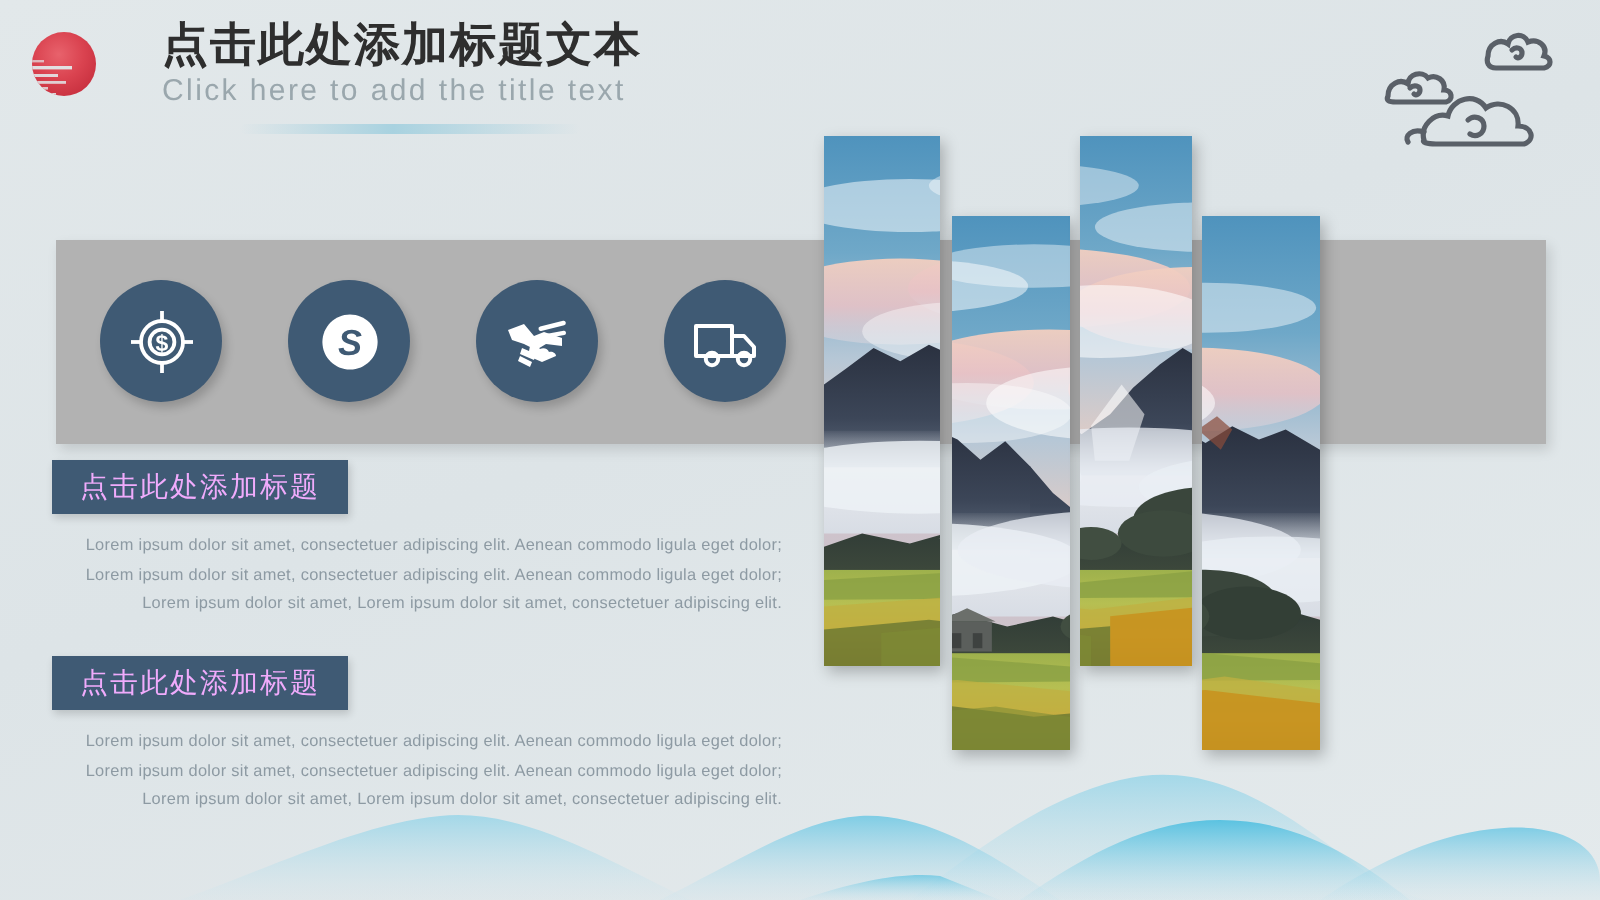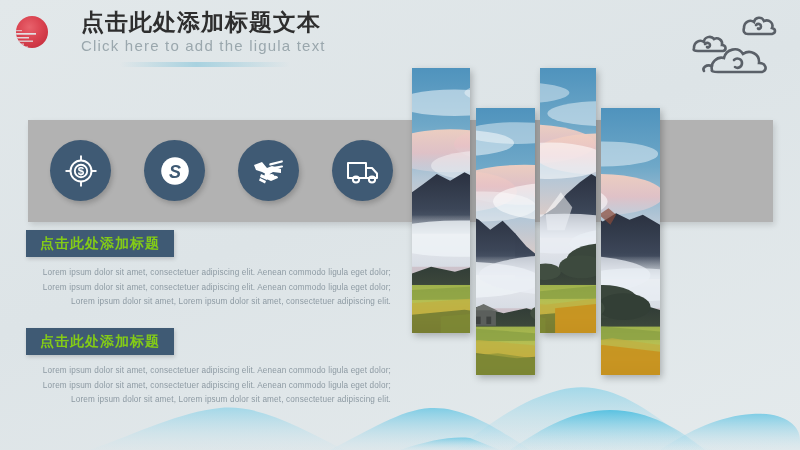--- a/index.html
+++ b/index.html
@@ -47,22 +47,22 @@
     display:flex;align-items:center;justify-content:center;
     box-shadow:2px 3px 5px rgba(0,0,0,.18);
   }
   .icon-circle svg{display:block;}
 
   
   .text-block{position:absolute;left:26px;width:365px;}
   .tb1{top:230px;}
   .tb2{top:328px;}
   .block-heading{
-    display:inline-block;background:#3f5a74;color:#84cc16;
-    font-size:14px;font-weight:700;letter-spacing:1px;
+    display:inline-block;background:#3f5a74;color:#f0abfc;
+    font-size:14px;font-weight:400;letter-spacing:1px;
     padding:5px 14px 6px 14px;line-height:16px;white-space:nowrap;
     box-shadow:1px 2px 4px rgba(0,0,0,.16);
   }
   .block-body{
     margin-top:9px;font-size:8.2px;line-height:14.5px;color:#8d9aa3;
     letter-spacing:.15px;text-align:right;
   }
 
   
   .strip{
@@ -226,21 +226,21 @@
         <rect x="2" y="26" width="17" height="1.5" opacity=".9"></rect>
         <rect x="2" y="29.5" width="21" height="1.4" opacity=".85"></rect>
         <rect x="2" y="32.5" width="12" height="1.3" opacity=".8"></rect>
         <rect x="2" y="19" width="10" height="1.2" opacity=".7"></rect>
         <rect x="2" y="35.5" width="16" height="1.6" opacity=".9"></rect>
       </g>
     </svg>
 
     <div class="title-wrap">
       <div class="title-cn">点击此处添加标题文本</div>
-      <div class="title-en">Click here to add the ligula text</div>
+      <div class="title-en">Click here to add the title text</div>
     </div>
     <div class="header-underline"></div>
   </div>
 
   <div class="gray-band"></div>
 
   <div class="icon-row">
 
     <div class="icon-circle">
       <svg width="34" height="34" viewBox="0 0 34 34">

